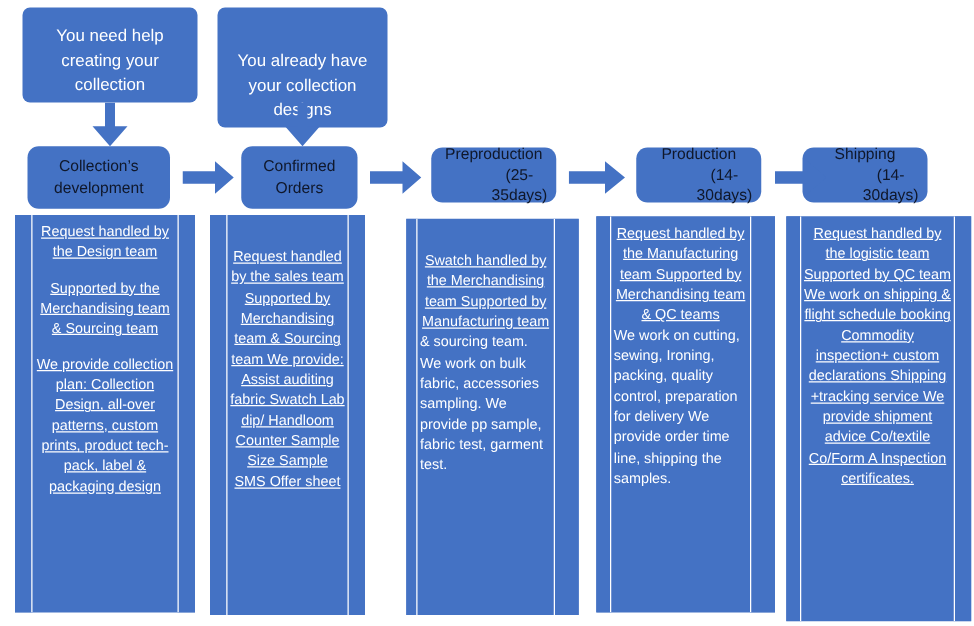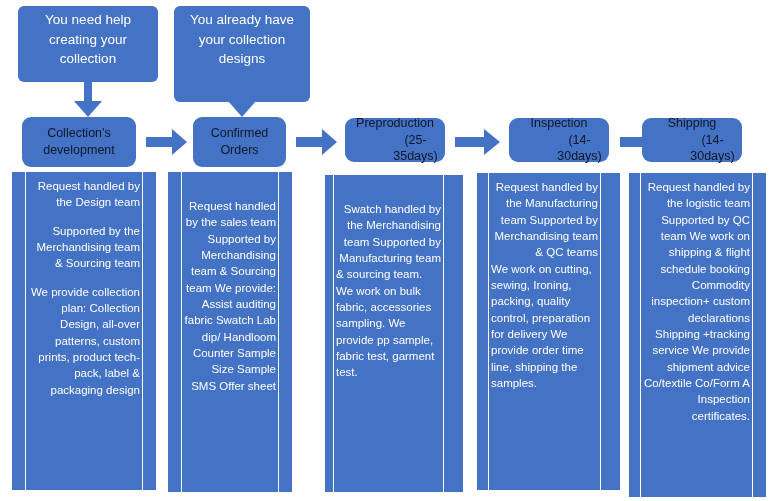--- a/index.html
+++ b/index.html
@@ -19,21 +19,21 @@
     overflow: hidden;
   }
 
   
   .entry-box {
     position: absolute;
     background: #4472C4;
     border-radius: 6px;
     color: #ffffff;
     display: flex;
-    align-items: flex-start;
+    align-items: flex-end;
     justify-content: center;
     text-align: center;
     font-size: 13.5px;
     line-height: 1.45;
     padding: 4px 9px;
     box-sizing: border-box;
   }
 
   
   .stage-box {
@@ -89,21 +89,21 @@
     box-sizing: border-box;
     overflow: hidden;
   }
   .panel-body p {
     margin: 0;
     padding: 0;
   }
   .panel-body p.gap {
     margin-top: 1.05em;
   }
-  .align-center { text-align: right; }
+  .align-center { text-align: center; text-decoration: underline; }
   .align-left   { text-align: left; padding-left: 3px; }
 </style>
 </head>
 <body>
 
 <div id="canvas">
 
   <div class="entry-box" style="left:18px; top:6px; width:140px; height:76px;">
     <span>You need help creating your collection</span>
   </div>
@@ -131,21 +131,21 @@
   <div class="stage-box" style="left:193px; top:117px; width:93px; height:50px;">
     <span>Confirmed Orders</span>
   </div>
 
   <div class="stage-box" style="left:345px; top:118px; width:100px; height:44px;">
     <span>Preproduction</span>
     <span class="sub">(25-35days)</span>
   </div>
 
   <div class="stage-box" style="left:509px; top:118px; width:100px; height:44px;">
-    <span>Inspection</span>
+    <span>Production</span>
     <span class="sub">(14-30days)</span>
   </div>
 
   <div class="stage-box" style="left:642px; top:118px; width:100px; height:44px;">
     <span>Shipping</span>
     <span class="sub">(14-30days)</span>
   </div>
 
   <div class="arrow" style="left:146px; top:128px;">
     <svg width="42" height="28" viewBox="0 0 42 28">
@@ -200,21 +200,21 @@
 
   <div class="panel" style="left:477px; top:173px; width:143px; height:317px;">
     <div class="panel-gutter" style="width:12px;"></div>
     <div class="panel-body">
       <p class="align-center">Request handled by the Manufacturing team Supported by Merchandising team &amp; QC teams</p>
       <p class="align-left">We work on cutting, sewing, Ironing, packing, quality control, preparation for delivery We provide order time line, shipping the samples.</p>
     </div>
     <div class="panel-gutter right" style="width:20px;"></div>
   </div>
 
-  <div class="panel" style="left:629px; top:173px; width:137px; height:324px;">
+  <div class="panel" style="left:629px; top:173px; width:148px; height:324px;">
     <div class="panel-gutter" style="width:12px;"></div>
     <div class="panel-body align-center">
       <p>Request handled by the logistic team Supported by QC team We work on shipping &amp; flight schedule booking Commodity inspection+ custom declarations Shipping +tracking service We provide shipment advice Co/textile Co/Form A Inspection certificates.</p>
     </div>
     <div class="panel-gutter right" style="width:14px;"></div>
   </div>
 
 </div>
 
 </body></html>

